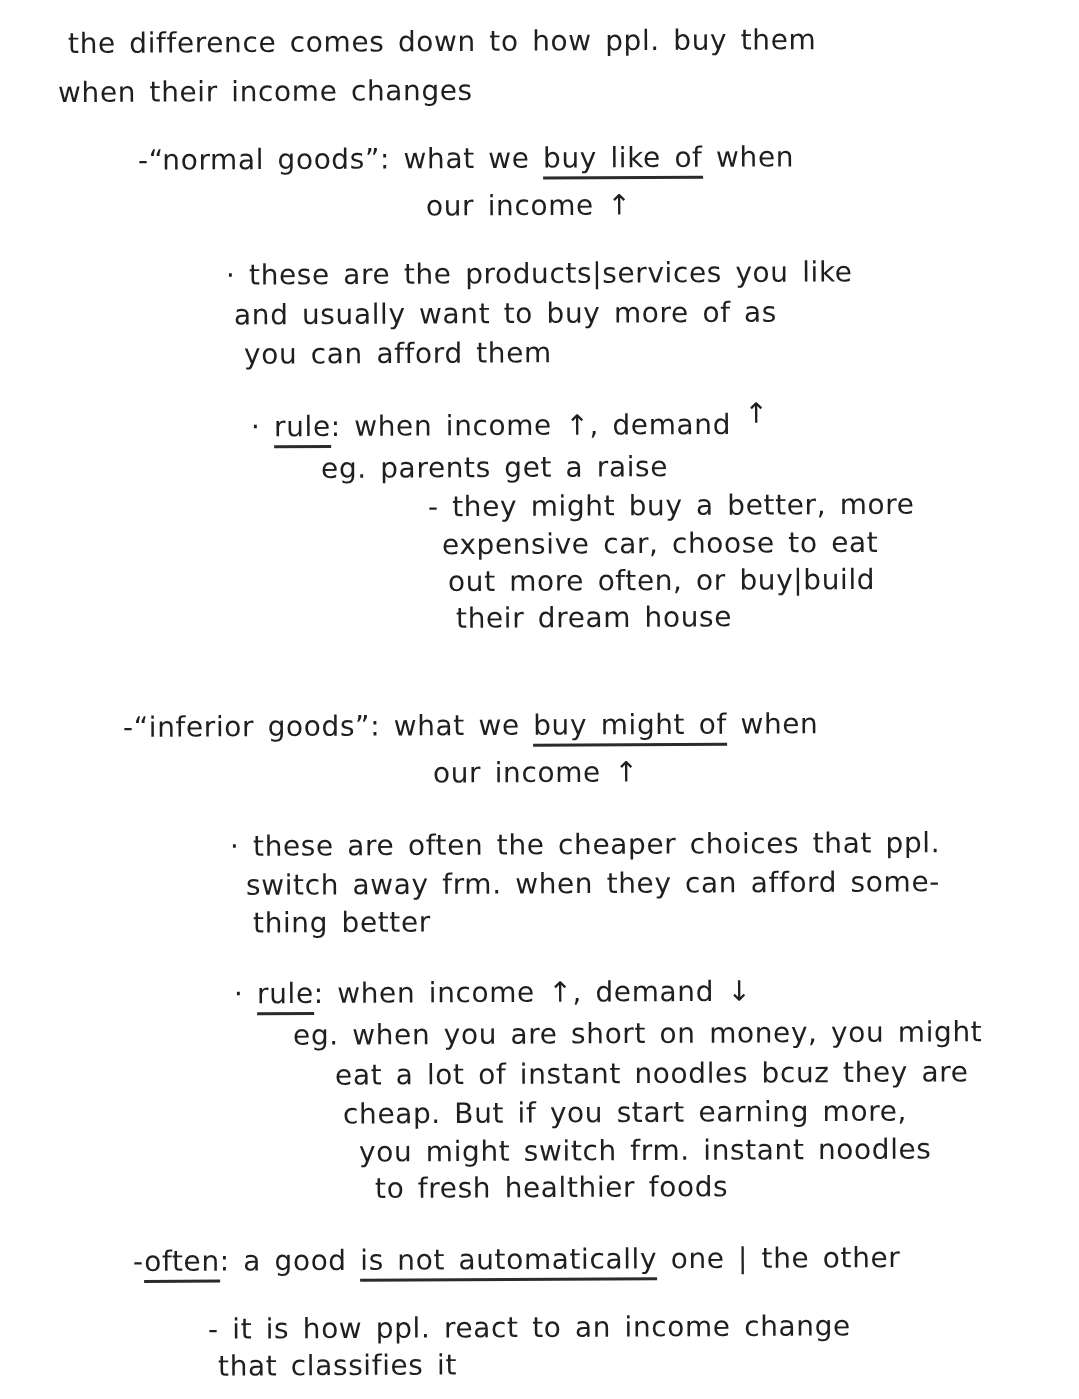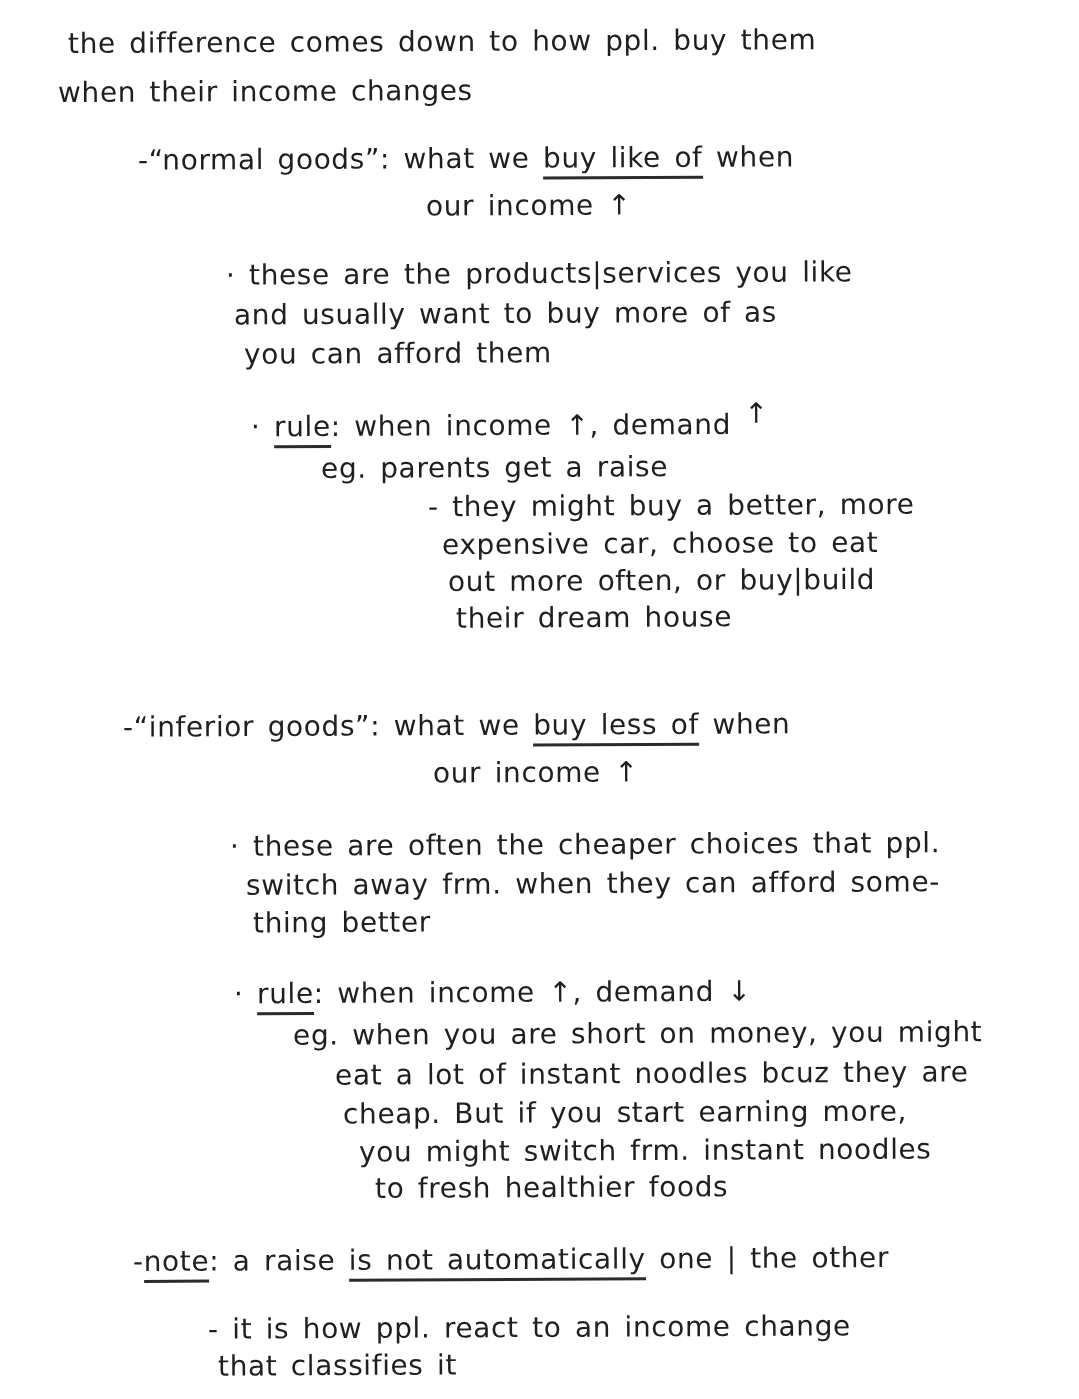--- a/index.html
+++ b/index.html
@@ -51,32 +51,32 @@
   <div class="ln" style="left:206px; top:338px;">you can afford them</div>
 
   <div class="ln" style="left:213px; top:410px;"><span>· </span><span class="u">rule</span><span>: when income ↑, demand </span><span class="sup">↑</span></div>
 
   <div class="ln" style="left:283px; top:452px;">eg. parents get a raise</div>
   <div class="ln" style="left:390px; top:490px;">- they might buy a better, more</div>
   <div class="ln" style="left:404px; top:528px;">expensive car, choose to eat</div>
   <div class="ln" style="left:410px; top:565px;">out more often, or buy|build</div>
   <div class="ln" style="left:418px; top:602px;">their dream house</div>
 
-  <div class="ln" style="left:85px; top:710px;"><span>-“inferior goods”: what we </span><span class="u">buy less of</span><span> when</span></div>
+  <div class="ln" style="left:85px; top:710px;"><span>-“inferior goods”: what we </span><span class="u">buy might of</span><span> when</span></div>
   <div class="ln" style="left:395px; top:757px;">our income ↑</div>
 
   <div class="ln" style="left:192px; top:829px;">· these are often the cheaper choices that ppl.</div>
   <div class="ln" style="left:208px; top:868px;">switch away frm. when they can afford some-</div>
   <div class="ln" style="left:215px; top:907px;">thing better</div>
 
   <div class="ln" style="left:196px; top:977px;"><span>· </span><span class="u">rule</span><span>: when income ↑, demand </span><span>↓</span></div>
 
   <div class="ln" style="left:255px; top:1018px;">eg. when you are short on money, you might</div>
   <div class="ln" style="left:297px; top:1058px;">eat a lot of instant noodles bcuz they are</div>
   <div class="ln" style="left:305px; top:1097px;">cheap. But if you start earning more,</div>
   <div class="ln" style="left:321px; top:1135px;">you might switch frm. instant noodles</div>
   <div class="ln" style="left:337px; top:1172px;">to fresh healthier foods</div>
 
-  <div class="ln" style="left:95px; top:1244px;"><span>-</span><span class="u">note</span><span>: a raise </span><span class="u">is not automatically</span><span> one | the other</span></div>
+  <div class="ln" style="left:95px; top:1244px;"><span>-</span><span class="u">often</span><span>: a good </span><span class="u">is not automatically</span><span> one | the other</span></div>
   <div class="ln" style="left:170px; top:1312px;">- it is how ppl. react to an income change</div>
   <div class="ln" style="left:180px; top:1350px;">that classifies it</div>
 
 </div>
 
 </body></html>

